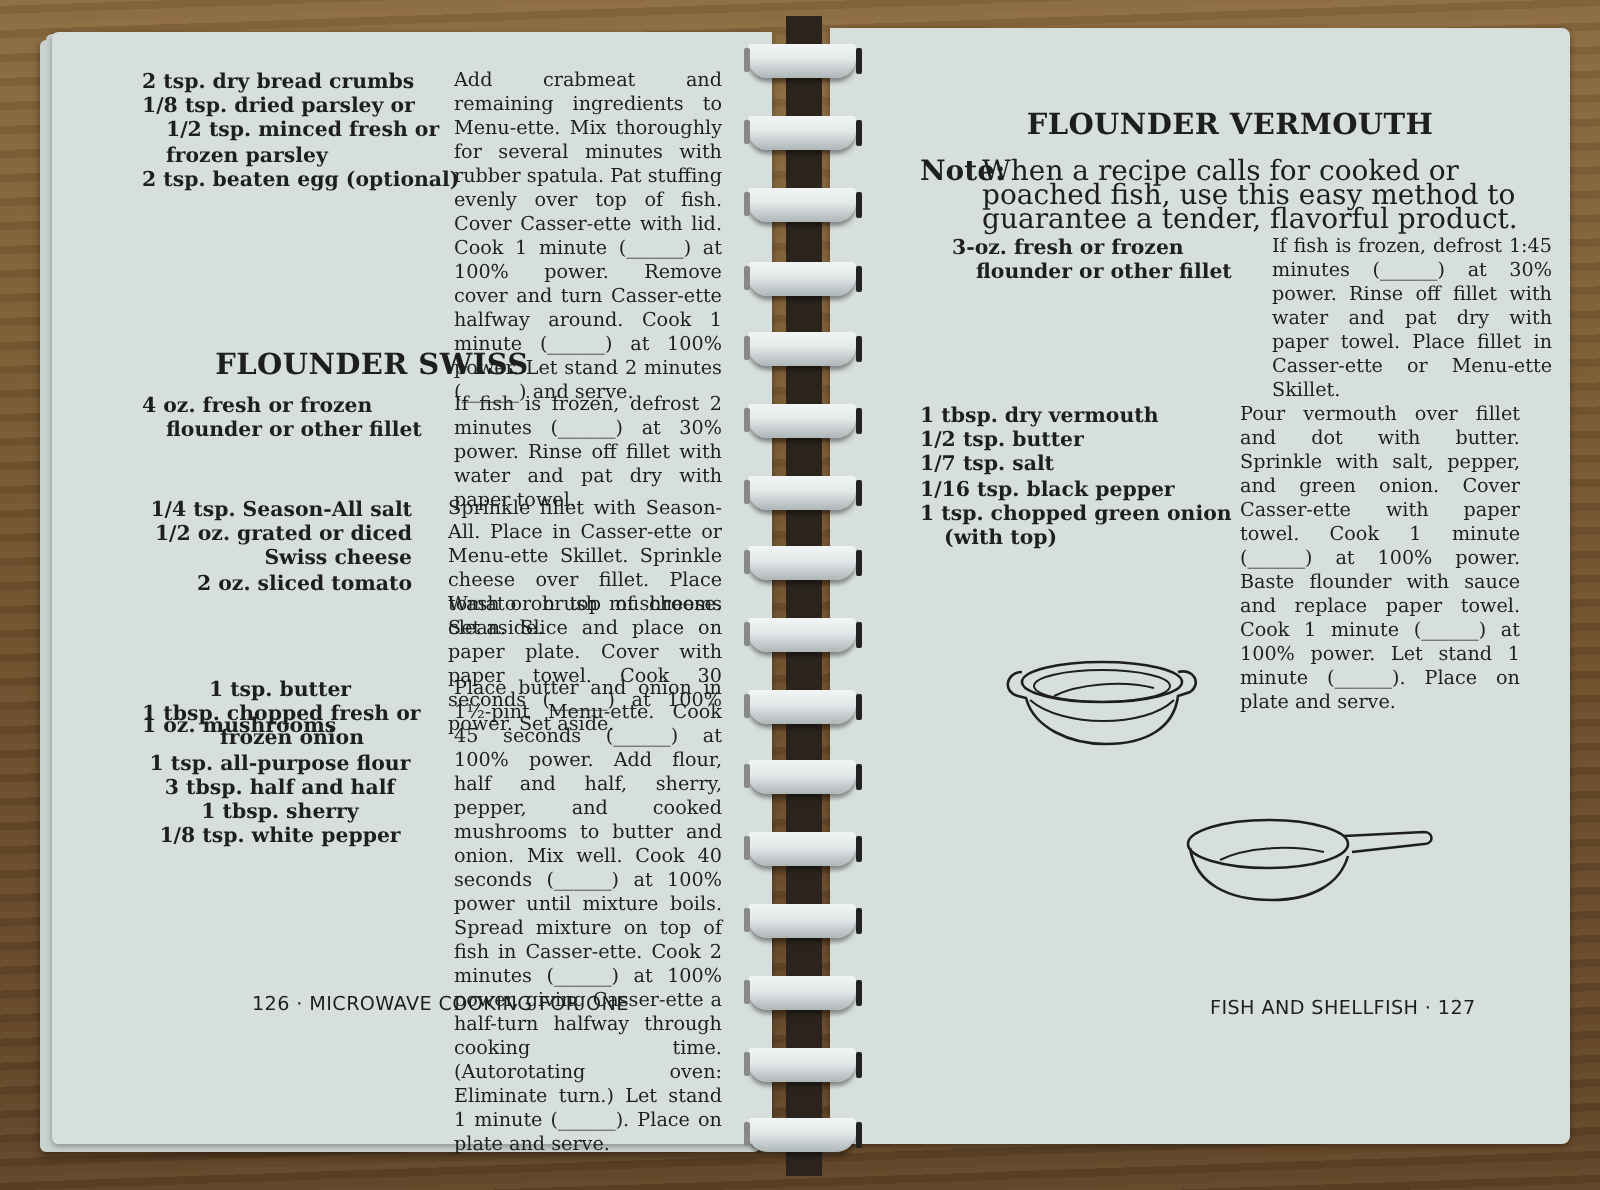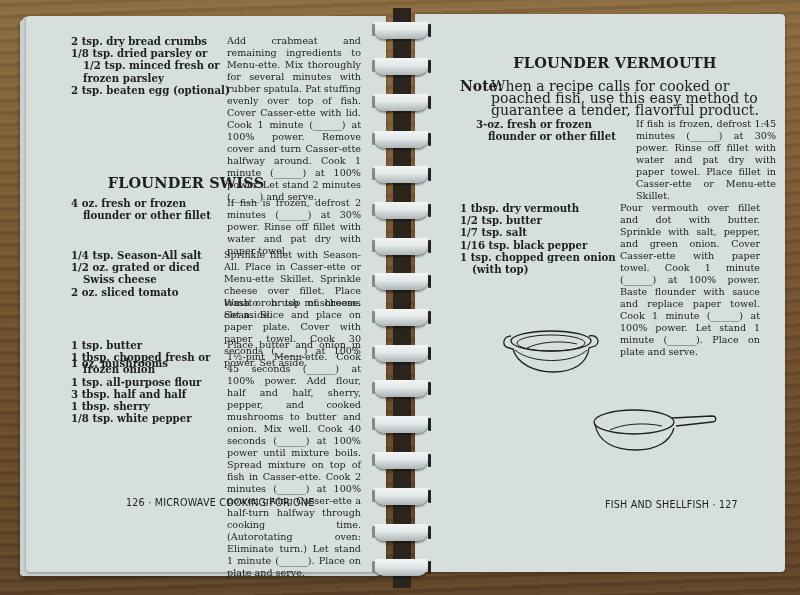--- a/index.html
+++ b/index.html
@@ -77,38 +77,38 @@
 
   <div class="recipe-row" style="left:45px; top:181px; width:290px;">
     <div class="ing" style="width:138px;">
       <span class="line">4 oz. fresh or frozen</span>
       <span class="line indent">flounder or other fillet</span>
     </div>
     <div class="dir" style="width:140px; margin-left:18px;">If fish is frozen, defrost 2 minutes (______) at 30% power. Rinse off fillet with water and pat dry with paper towel.</div>
   </div>
 
   <div class="recipe-row" style="left:45px; top:233px; width:290px;">
-    <div class="ing" style="width:138px;">
+    <div class="ing" style="width:138px;text-align:right;">
       <span class="line">1/4 tsp. Season-All salt</span>
       <span class="line">1/2 oz. grated or diced</span>
       <span class="line indent">Swiss cheese</span>
       <span class="line">2 oz. sliced tomato</span>
     </div>
     <div class="dir" style="width:140px; margin-left:18px;">Sprinkle fillet with Season-All. Place in Casser-ette or Menu-ette Skillet. Sprinkle cheese over fillet. Place tomato on top of cheese. Set aside.</div>
   </div>
 
   <div class="recipe-row" style="left:45px; top:281px; width:290px;align-items:flex-end;">
     <div class="ing" style="width:138px;">
       <span class="line">1 oz. mushrooms</span>
     </div>
     <div class="dir" style="width:140px; margin-left:18px;">Wash or brush mushrooms clean. Slice and place on paper plate. Cover with paper towel. Cook 30 seconds (______) at 100% power. Set aside.</div>
   </div>
 
   <div class="recipe-row" style="left:45px; top:323px; width:290px;">
-    <div class="ing" style="width:138px;">
+    <div class="ing" style="width:138px;text-align:center;">
       <span class="line">1 tsp. butter</span>
       <span class="line">1 tbsp. chopped fresh or</span>
       <span class="line indent">frozen onion</span>
       <span class="line">1 tsp. all-purpose flour</span>
       <span class="line">3 tbsp. half and half</span>
       <span class="line">1 tbsp. sherry</span>
       <span class="line">1/8 tsp. white pepper</span>
     </div>
     <div class="dir" style="width:140px; margin-left:18px;">Place butter and onion in 1½-pint Menu-ette. Cook 45 seconds (______) at 100% power. Add flour, half and half, sherry, pepper, and cooked mushrooms to butter and onion. Mix well. Cook 40 seconds (______) at 100% power until mixture boils. Spread mixture on top of fish in Casser-ette. Cook 2 minutes (______) at 100% power, giving Casser-ette a half-turn halfway through cooking time. (Autorotating oven: Eliminate turn.) Let stand 1 minute (______). Place on plate and serve.</div>
   </div>

